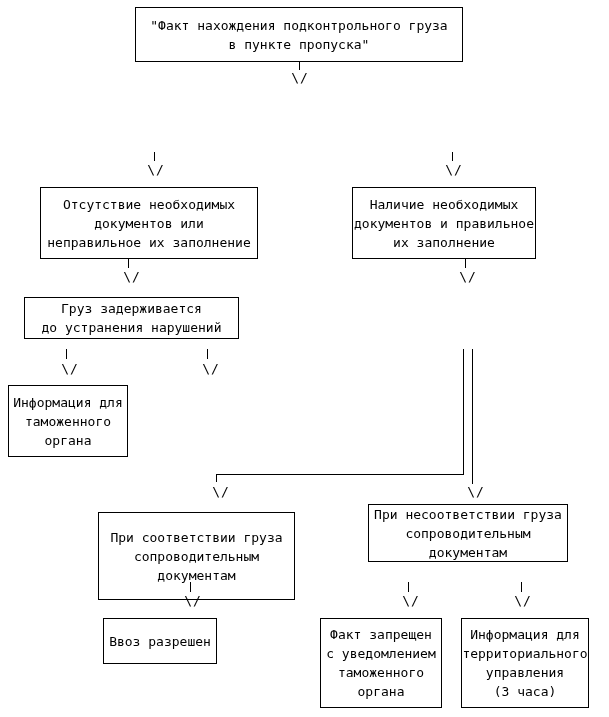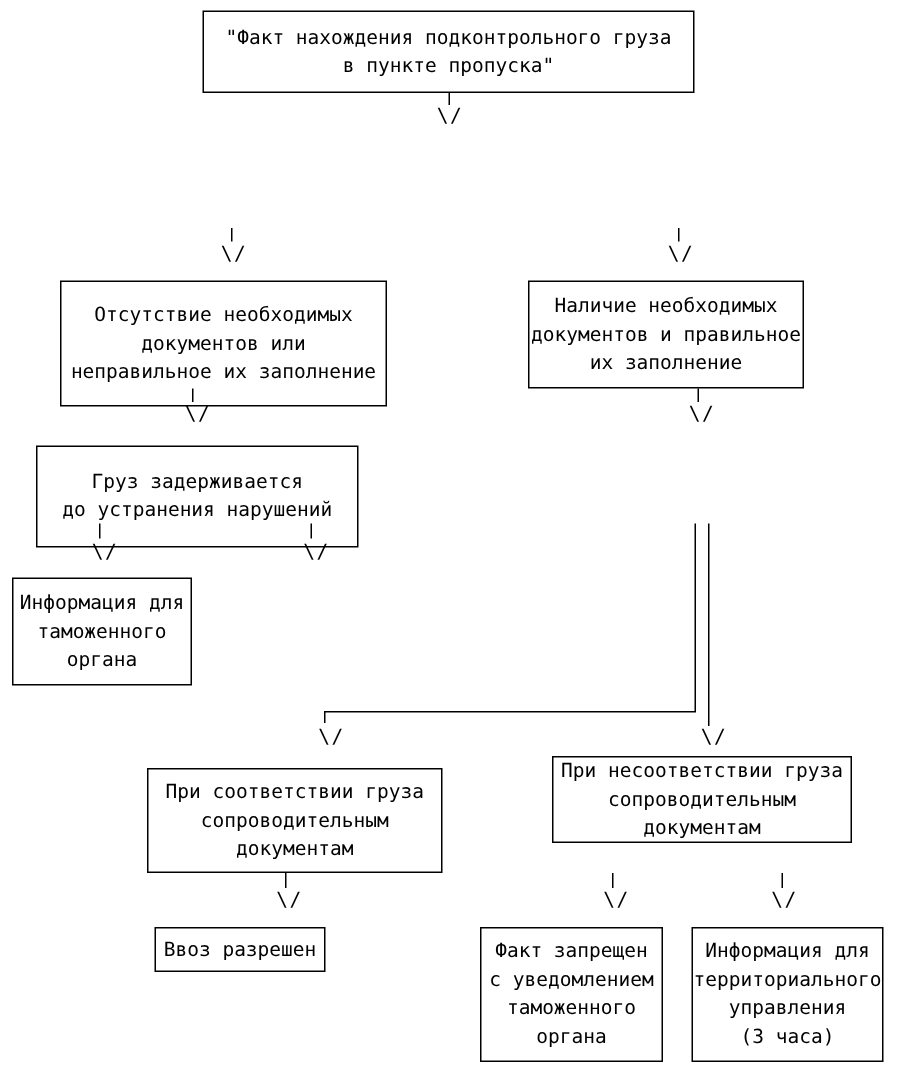--- a/index.html
+++ b/index.html
@@ -58,66 +58,66 @@
 
   <div class="vline" style="left:299px; top:62px; height:8px"></div>
   <div class="arrow" style="left:300px; top:70px">\/</div>
 
 
   <div class="vline" style="left:154px; top:152px; height:9px"></div>
   <div class="arrow" style="left:156px; top:162px">\/</div>
   <div class="vline" style="left:452px; top:152px; height:9px"></div>
   <div class="arrow" style="left:454px; top:162px">\/</div>
 
-  <div class="box" style="left:40px; top:187px; width:218px; height:84px">Отсутствие необходимых
+  <div class="box" style="left:40px; top:187px; width:218px; height:72px">Отсутствие необходимых
 документов или
 неправильное их заполнение</div>
   <div class="box" style="left:352px; top:187px; width:184px; height:72px">Наличие необходимых
 документов и правильное
 их заполнение</div>
 
   <div class="vline" style="left:128px; top:259px; height:9px"></div>
   <div class="arrow" style="left:132px; top:269px">\/</div>
   <div class="vline" style="left:465px; top:259px; height:9px"></div>
   <div class="arrow" style="left:468px; top:269px">\/</div>
 
-  <div class="box" style="left:24px; top:297px; width:215px; height:68px">Груз задерживается
+  <div class="box" style="left:24px; top:297px; width:215px; height:42px">Груз задерживается
 до устранения нарушений</div>
 
   <div class="vline" style="left:66px; top:349px; height:10px"></div>
   <div class="arrow" style="left:70px; top:361px">\/</div>
   <div class="vline" style="left:207px; top:349px; height:10px"></div>
   <div class="arrow" style="left:211px; top:361px">\/</div>
 
   <div class="box" style="left:8px; top:385px; width:120px; height:72px">Информация для
 таможенного
 органа</div>
 
   <div class="vline" style="left:463px; top:349px; height:125px"></div>
   <div class="vline" style="left:472px; top:349px; height:135px"></div>
   <div class="hline" style="left:216px; top:474px; width:248px"></div>
   <div class="vline" style="left:216px; top:474px; height:8px"></div>
   <div class="arrow" style="left:221px; top:484px">\/</div>
   <div class="arrow" style="left:476px; top:484px">\/</div>
 
-  <div class="box" style="left:98px; top:512px; width:197px; height:70px">При соответствии груза
+  <div class="box" style="left:98px; top:512px; width:197px; height:88px">При соответствии груза
 сопроводительным
 документам</div>
   <div class="box" style="left:368px; top:504px; width:200px; height:58px">При несоответствии груза
 сопроводительным
 документам</div>
 
   <div class="vline" style="left:190px; top:582px; height:10px"></div>
   <div class="arrow" style="left:193px; top:593px">\/</div>
   <div class="vline" style="left:408px; top:582px; height:10px"></div>
   <div class="arrow" style="left:411px; top:593px">\/</div>
   <div class="vline" style="left:521px; top:582px; height:10px"></div>
   <div class="arrow" style="left:523px; top:593px">\/</div>
 
-  <div class="box" style="left:103px; top:618px; width:114px; height:30px">Ввоз разрешен</div>
+  <div class="box" style="left:103px; top:618px; width:114px; height:46px">Ввоз разрешен</div>
   <div class="box" style="left:320px; top:618px; width:122px; height:90px">Факт запрещен
 с уведомлением
 таможенного
 органа</div>
   <div class="box" style="left:461px; top:618px; width:128px; height:90px">Информация для
 территориального
 управления
 (3 часа)</div>
 
 </div>

